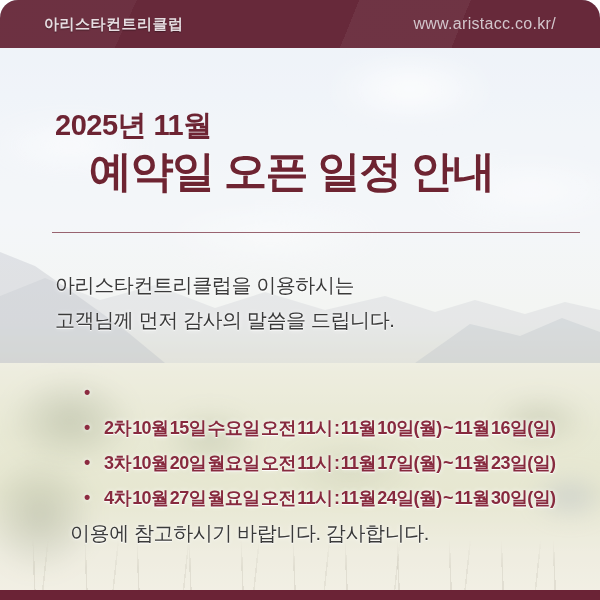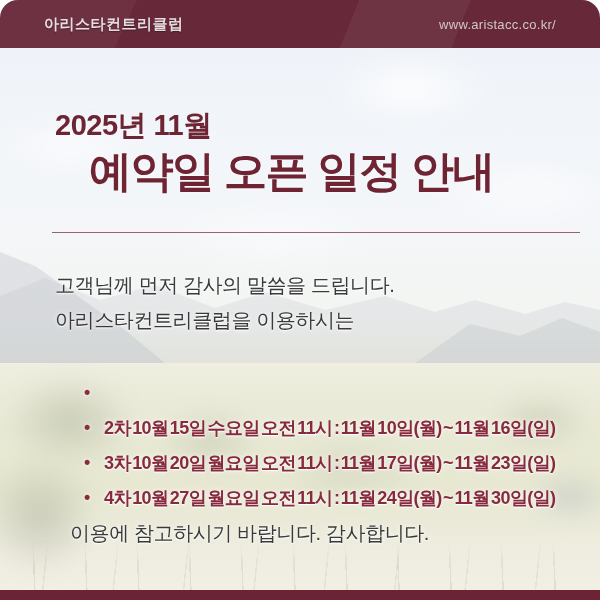--- a/index.html
+++ b/index.html
@@ -62,21 +62,21 @@
     background:#67293a;display:flex;align-items:center;justify-content:space-between;
     padding:12px 44px;box-sizing:border-box;overflow:hidden;
   }
   .top-bar::before{content:"";position:absolute;inset:0;
     background:
       linear-gradient(112deg, transparent 58%, rgba(255,255,255,.05) 58%, rgba(255,255,255,.05) 76%, transparent 76%),
       linear-gradient(295deg, transparent 78%, rgba(255,255,255,.04) 78%);
   }
   .logo-text{position:relative;color:#e6dde1;font-size:15px;font-weight:bold;letter-spacing:.5px;
     text-shadow:0 1px 1px rgba(0,0,0,.35);}
-  .site-url{position:relative;color:#d3c6cc;font-size:13px;letter-spacing:.3px;}
+  .site-url{position:relative;color:#d3c6cc;font-size:16px;letter-spacing:.3px;}
 
   .bottom-bar{position:absolute;left:0;bottom:0;width:600px;height:10px;background:#6b2336;z-index:3;}
 
   
   .content{position:absolute;inset:0;z-index:2;}
 
   .subtitle{position:absolute;left:55px;top:106px;
     color:#6d2433;font-size:29px;font-weight:600;letter-spacing:-0.5px;}
   .main-title{position:absolute;left:53px;top:143px;
     color:#6e2432;font-size:43px;font-weight:900;letter-spacing:-1.5px;
@@ -130,22 +130,22 @@
     <span class="logo-text">아리스타컨트리클럽</span>
     <span class="site-url">www.aristacc.co.kr/</span>
   </div>
 
   <div class="content">
     <div class="subtitle">2025년 11월</div>
     <div class="main-title">예약일 오픈 일정 안내</div>
     <hr class="divider">
 
     <div class="intro">
+      <div class="intro-line">아리스타컨트리클럽을 이용하시는</div>
       <div class="intro-line">고객님께 먼저 감사의 말씀을 드립니다.</div>
-      <div class="intro-line">아리스타컨트리클럽을 이용하시는</div>
     </div>
 
     <ul class="schedule">
       <li class="schedule-item">
         <span class="bullet-dot">•</span>
       </li>
       <li class="schedule-item">
         <span class="bullet-dot">•</span>
         <span class="schedule-label">2차 10월 15일 수요일 오전 11시 : 11월 10일(월) ~ 11월 16일(일)</span>
       </li>

